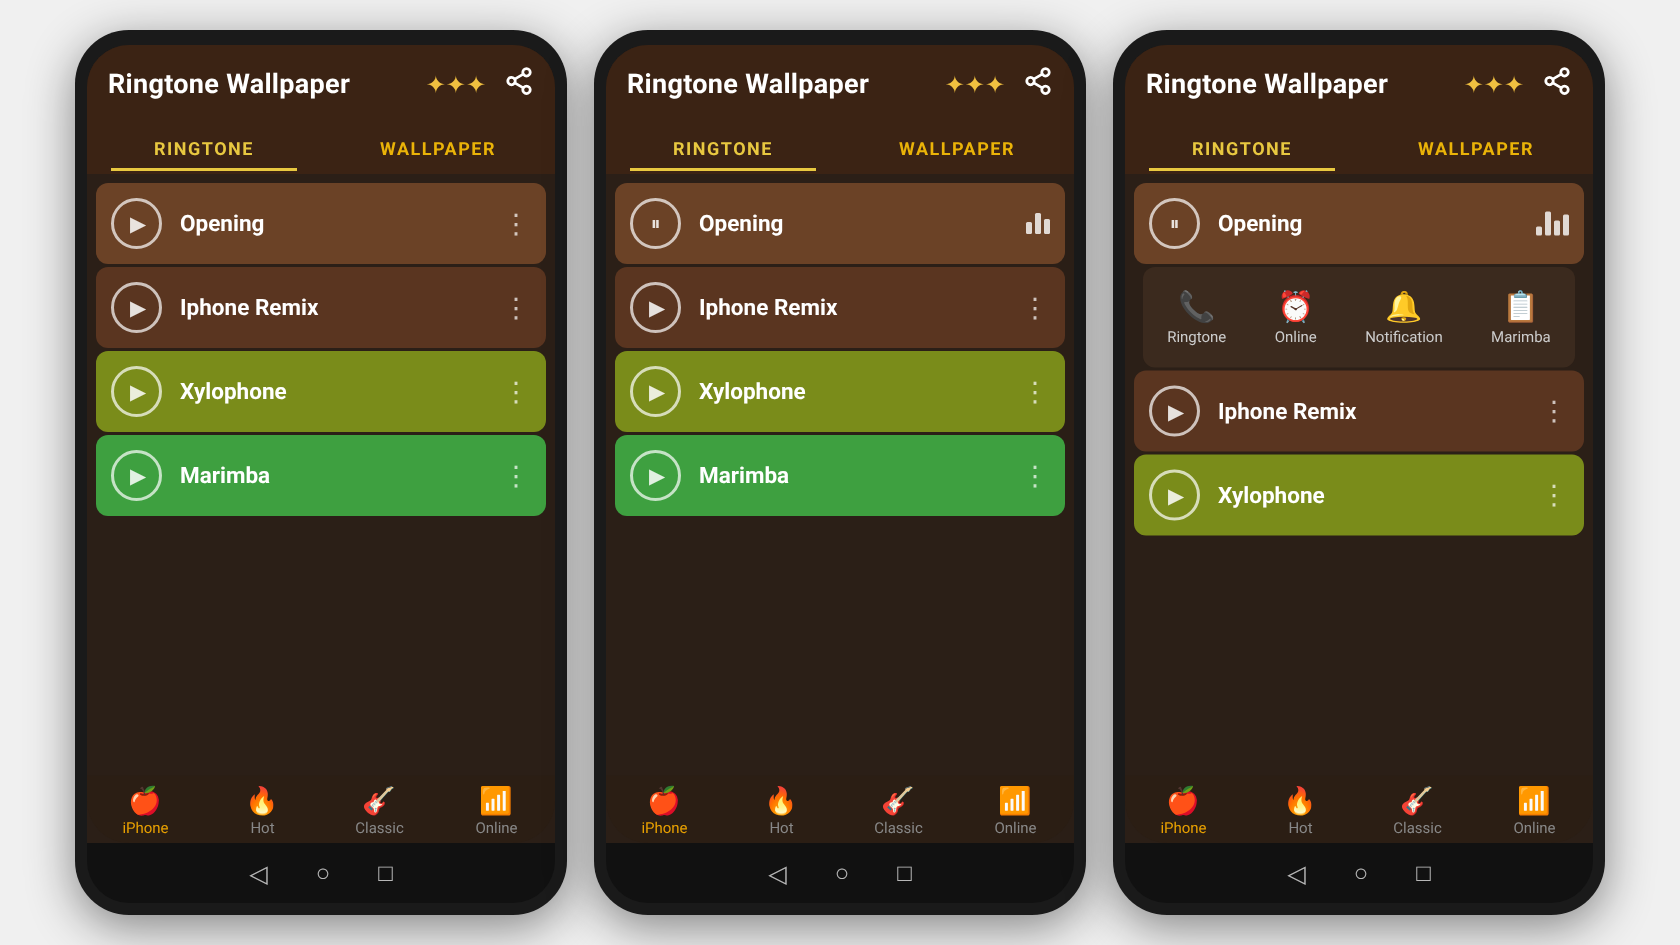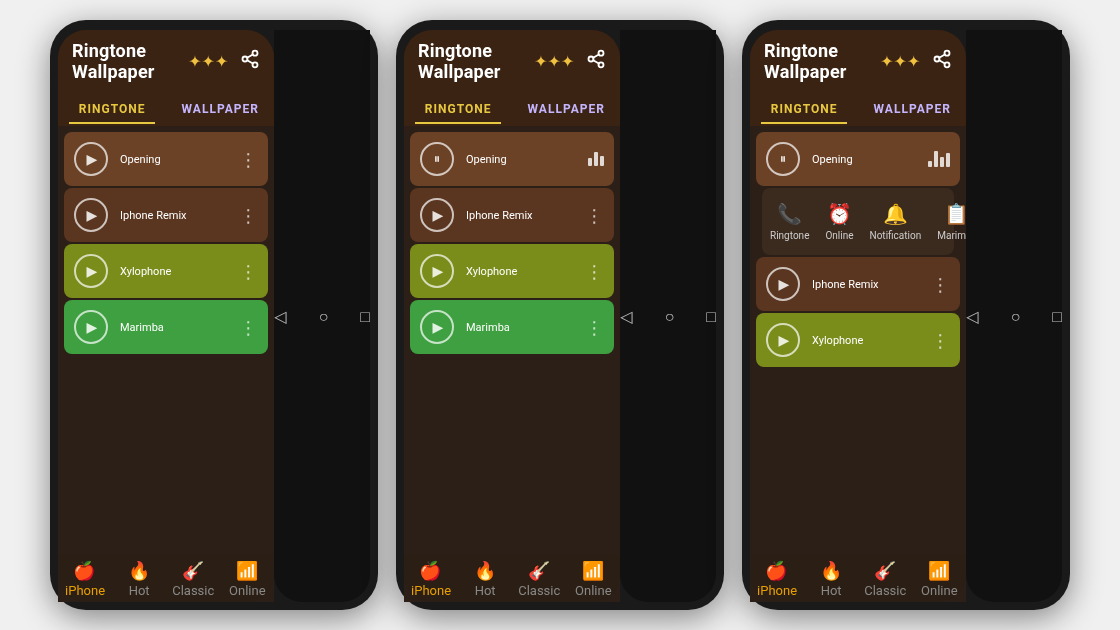--- a/index.html
+++ b/index.html
@@ -15,20 +15,21 @@
       overflow: hidden;
     }
 
     .phone-wrapper {
       width: 328px;
       height: 590px;
       background: #1a1a1a;
       border-radius: 36px;
       padding: 10px 8px 8px 8px;
       display: flex;
+      flex-direction: column;
       box-shadow: 0 8px 32px rgba(0,0,0,0.45);
       position: relative;
     }
 
     .phone-screen {
       flex: 1;
       background: #2b1f17;
       border-radius: 28px 28px 0 0;
       overflow: hidden;
       display: flex;
@@ -73,21 +74,21 @@
       border-bottom: 2px solid transparent;
     }
 
     .tab {
       flex: 1;
       text-align: center;
       padding: 10px 0 8px 0;
       font-size: 12px;
       font-weight: 700;
       letter-spacing: 1px;
-      color: #c4b5fd;
+      color: #eab308;
       cursor: pointer;
       position: relative;
     }
 
     .tab.active {
       color: #e8c840;
     }
 
     .tab.active::after {
       content: '';
@@ -141,22 +142,22 @@
     }
 
     .pause-icon {
       color: rgba(255,255,255,0.85);
       font-size: 13px;
     }
 
     .song-name {
       flex: 1;
       color: #fff;
-      font-size: 11px;
-      font-weight: 400;
+      font-size: 15px;
+      font-weight: 700;
     }
 
     .more-icon {
       color: rgba(255,255,255,0.7);
       font-size: 18px;
       letter-spacing: 1px;
       cursor: pointer;
     }
 
     .bar-icon {
@@ -191,21 +192,21 @@
     }
 
     .nav-icon {
       font-size: 18px;
       color: #888;
     }
 
     .nav-icon.active { color: #e8a000; }
 
     .nav-label {
-      font-size: 13px;
+      font-size: 10px;
       color: #888;
     }
 
     .nav-label.active { color: #e8a000; }
 
     .android-nav {
       background: #111;
       display: flex;
       justify-content: center;
       align-items: center;

